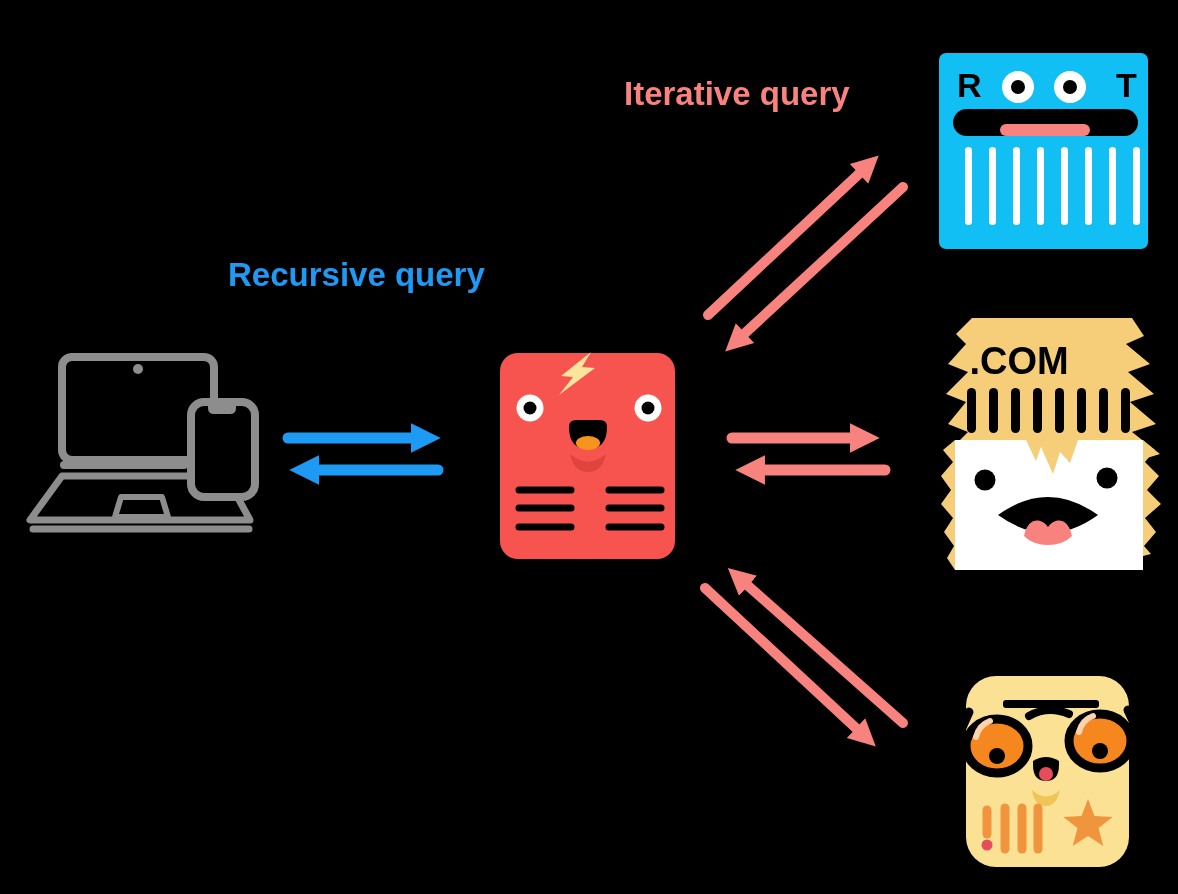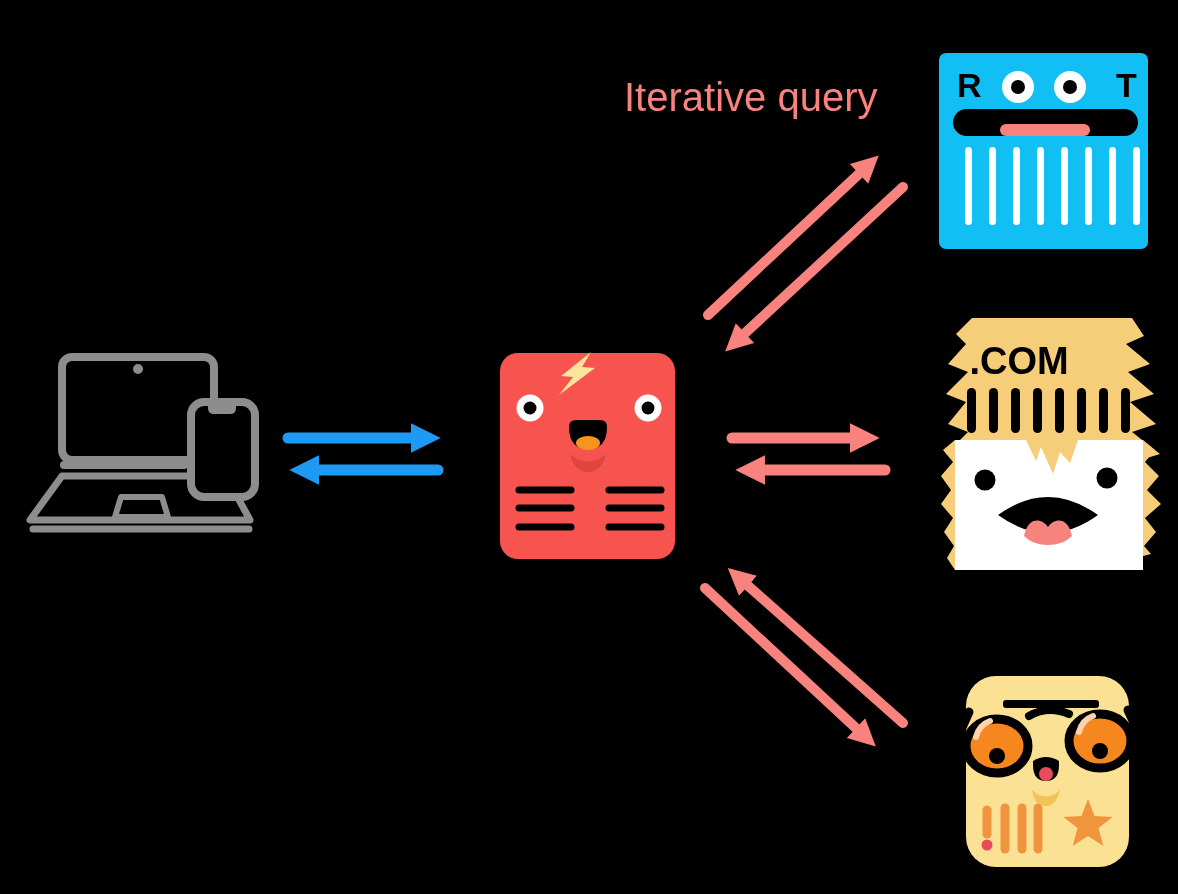--- a/index.html
+++ b/index.html
@@ -1,19 +1,19 @@
 <!DOCTYPE html>
 <html style="--c-background: #000000; --c-blue: #1F9AF4; --c-pink: #F8827E; --c-resolver_red: #F8544F; --c-resolver_dark_red: #E0443F; --c-root_cyan: #12BFF4; --c-tld_hair_yellow: #F6CE79; --c-auth_body_yellow: #FBE193; --c-glasses_orange: #F6871F; --c-glasses_highlight: #FFD3AD; --c-orange_accent: #F0953E; --c-lightning_yellow: #FBE49C; --c-tongue_orange: #F7941E; --c-tongue_red: #E84B5B; --c-chin_yellow: #EFC558; --c-client_gray: #8D8D8D;"><head>
 <meta charset="utf-8">
 <style>
   html,body{margin:0;padding:0;background:#000;}
   .stage{position:relative;width:1178px;height:894px;background:var(--c-background,#000);
          overflow:hidden;font-family:"Liberation Sans",sans-serif;}
   .abs{position:absolute;}
-  .label{font-weight:normal;font-size:40px;white-space:nowrap;line-height:1;}
+  .label{font-weight:bold;font-size:33px;white-space:nowrap;line-height:1;}
   .label.recursive{color:var(--c-blue,#1F9AF4);}
   .label.iterative{color:var(--c-pink,#F8827E);}
   svg{display:block;overflow:visible;}
   svg text{font-family:"Liberation Sans",sans-serif;font-weight:bold;}
   .f-blue{fill:var(--c-blue,#1F9AF4);}   .f-pink{fill:var(--c-pink,#F8827E);}
   .f-red{fill:var(--c-resolver_red,#F8544F);} .f-dred{fill:var(--c-resolver_dark_red,#E0443F);}
   .f-cyan{fill:var(--c-root_cyan,#12BFF4);}   .f-hair{fill:var(--c-tld_hair_yellow,#F6CE79);}
   .f-cream{fill:var(--c-auth_body_yellow,#FBE193);} .f-orange{fill:var(--c-glasses_orange,#F6871F);}
   .f-oacc{fill:var(--c-orange_accent,#F0953E);} .f-bolt{fill:var(--c-lightning_yellow,#FBE49C);}
   .f-otng{fill:var(--c-tongue_orange,#F7941E);} .f-rtng{fill:var(--c-tongue_red,#E84B5B);}
@@ -34,20 +34,21 @@
     <defs>
       <marker id="head-blue" viewBox="0 0 10 10" refX="1" refY="5" markerWidth="2.7" markerHeight="3.1" orient="auto" markerUnits="strokeWidth">
         <path d="M0,0 L10,5 L0,10 Z" class="f-blue"></path>
       </marker>
       <marker id="head-pink" viewBox="0 0 10 10" refX="1" refY="5" markerWidth="2.7" markerHeight="3.1" orient="auto" markerUnits="strokeWidth">
         <path d="M0,0 L10,5 L0,10 Z" class="f-pink"></path>
       </marker>
     </defs>
   </svg>
 
+  <div class="abs label recursive" style="left:228px;top:258px;">Recursive query</div>
   <div class="abs label iterative" style="left:624px;top:77px;">Iterative query</div>
 
   <svg class="abs" style="left:24px;top:348px;" width="240" height="196">
     <g>
       <rect class="nf s-gray rnd" x="38" y="9" width="152" height="103" rx="10" stroke-width="8"></rect>
       <circle class="f-gray" cx="114" cy="21" r="5"></circle>
       <line class="s-gray rnd" x1="40" y1="117" x2="160" y2="117" stroke-width="8"></line>
       <path class="nf s-gray rnd" d="M38,128 L6,172 L226,172 L202,128 Z" stroke-width="7"></path>
       <line class="s-gray rnd" x1="9" y1="181" x2="225" y2="181" stroke-width="7"></line>
       <path class="nf s-gray rnd" d="M97,149 L91,169 L144,169 L138,149 Z" stroke-width="6"></path>

